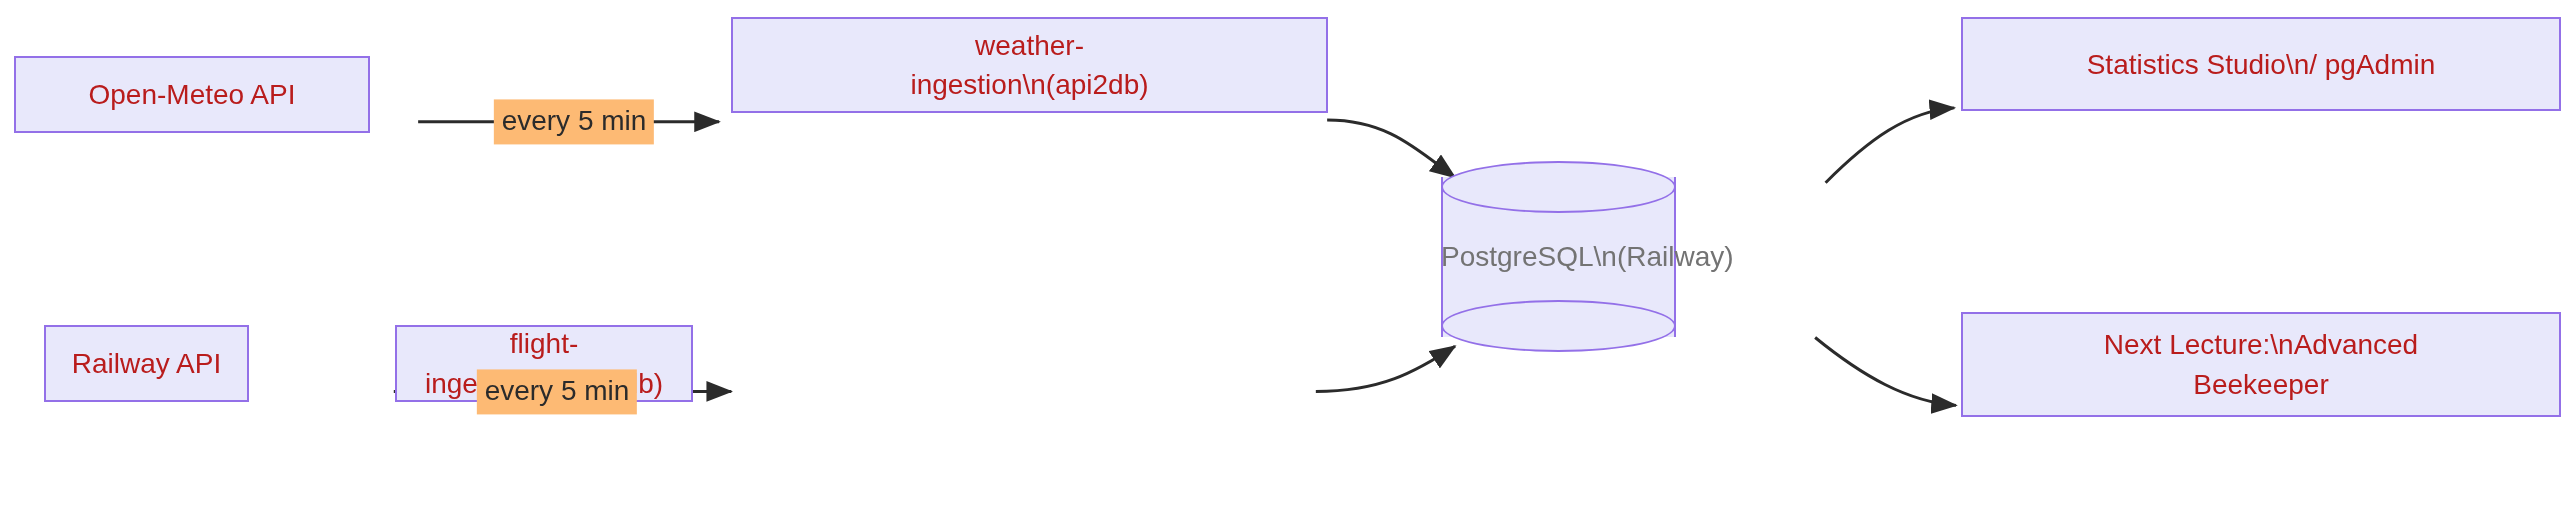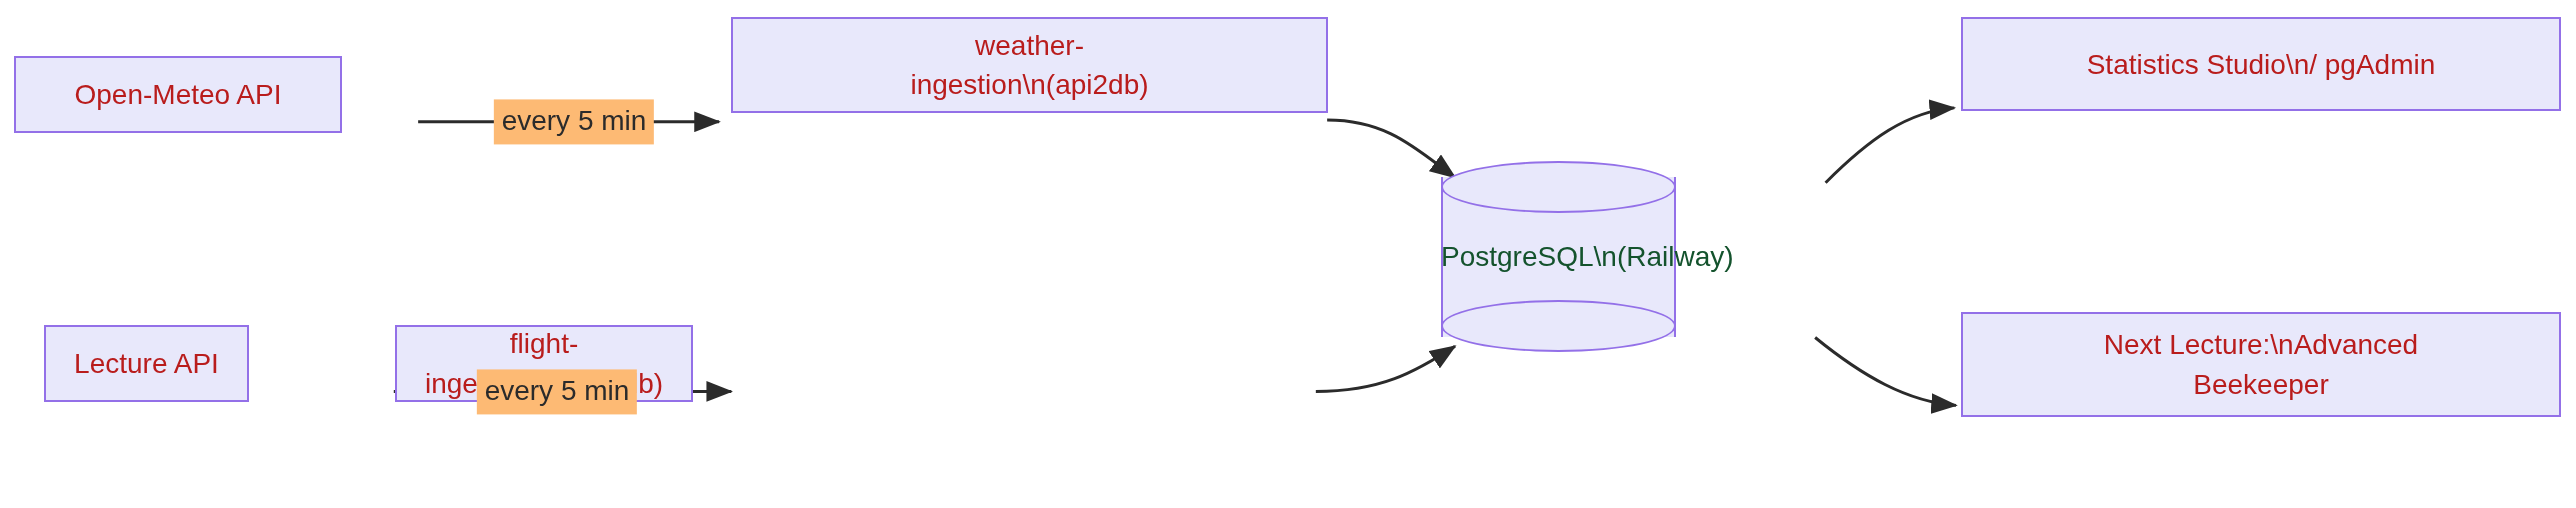--- a/index.html
+++ b/index.html
@@ -71,21 +71,21 @@
     border-radius: 50%;
     box-sizing: border-box;
   }
   .cyl-label {
     position: absolute;
     left: 0;
     width: 100%;
     top: 50%;
     transform: translateY(-50%);
     text-align: center;
-    color: #14532d;
+    color: #737373;
     font-size: 28px;
     line-height: 1.42;
     z-index: 5;
     pointer-events: none;
   }
   .edge-label {
     position: absolute;
     background: #fdba74;
     color: #2b2b2b;
     font-size: 28px;
@@ -127,31 +127,31 @@
 
     <path class="edge-path" marker-end="url(#arrowhead)" d="M 1525 138 C 1595 138, 1628 172, 1672 204"></path>
 
     <path class="edge-path" marker-end="url(#arrowhead)" d="M 1512 450 C 1586 450, 1626 428, 1672 398"></path>
 
     <path class="edge-path" marker-end="url(#arrowhead)" d="M 2098 210 C 2148 160, 2192 128, 2246 124"></path>
 
     <path class="edge-path" marker-end="url(#arrowhead)" d="M 2086 388 C 2140 432, 2192 462, 2248 466"></path>
   </svg>
 
-  <div class="node" style="left:14px; top:56px; width:328px; height:77px;">
+  <div class="node" style="left:14px; top:56px; width:356px; height:77px;">
     <span class="node-text">Open-Meteo API</span>
   </div>
 
   <div class="node" style="left:731px; top:17.4px; width:597px; height:96px; font-size:28px;
               align-items:center;">
     <span class="node-text" style="max-width:261px; margin:0 auto;">weather-ingestion\n(api2db)</span>
   </div>
 
   <div class="node" style="left:44px; top:325px; width:205px; height:77px;">
-    <span class="node-text">Lecture API</span>
+    <span class="node-text">Railway API</span>
   </div>
 
   <div class="node" style="left:395px; top:325px; width:298px; height:77px;">
     <span class="node-text">flight-ingestion\n(api2db)</span>
   </div>
 
   <div class="cylinder" style="left:1441px; top:161px; width:235px; height:191px;">
     <div class="cyl-body"></div>
     <div class="cyl-bottom"></div>
     <div class="cyl-top"></div>

